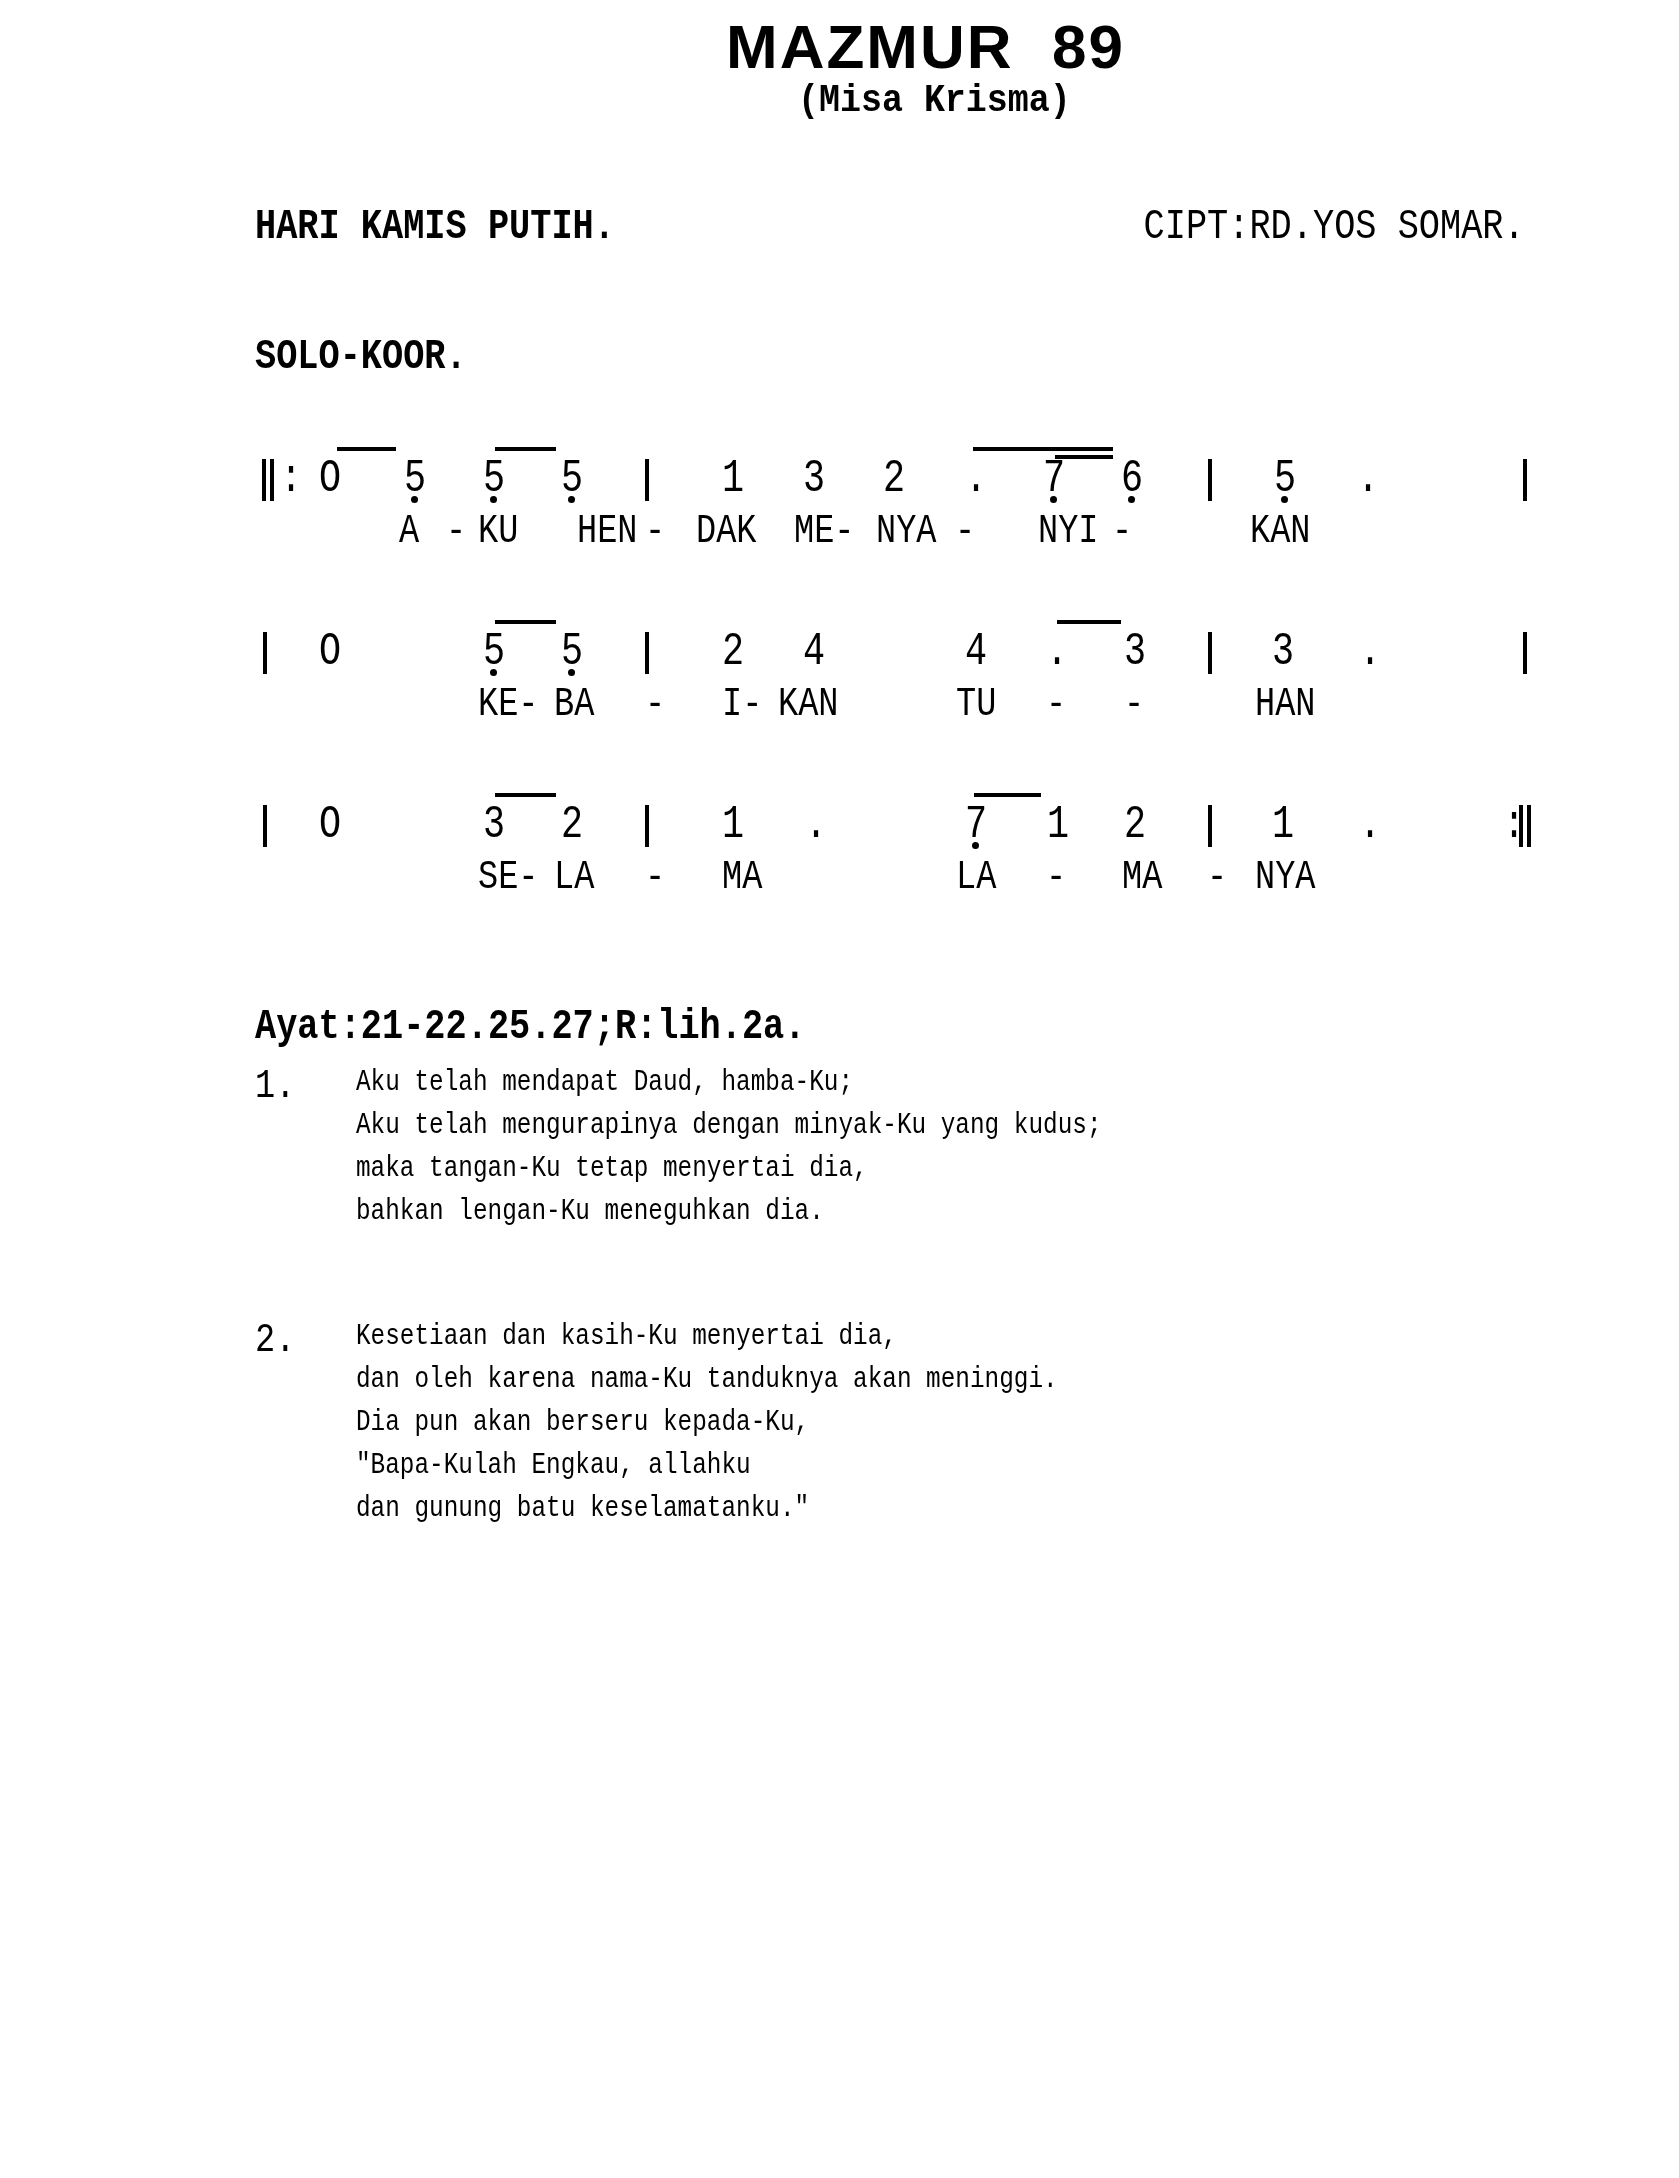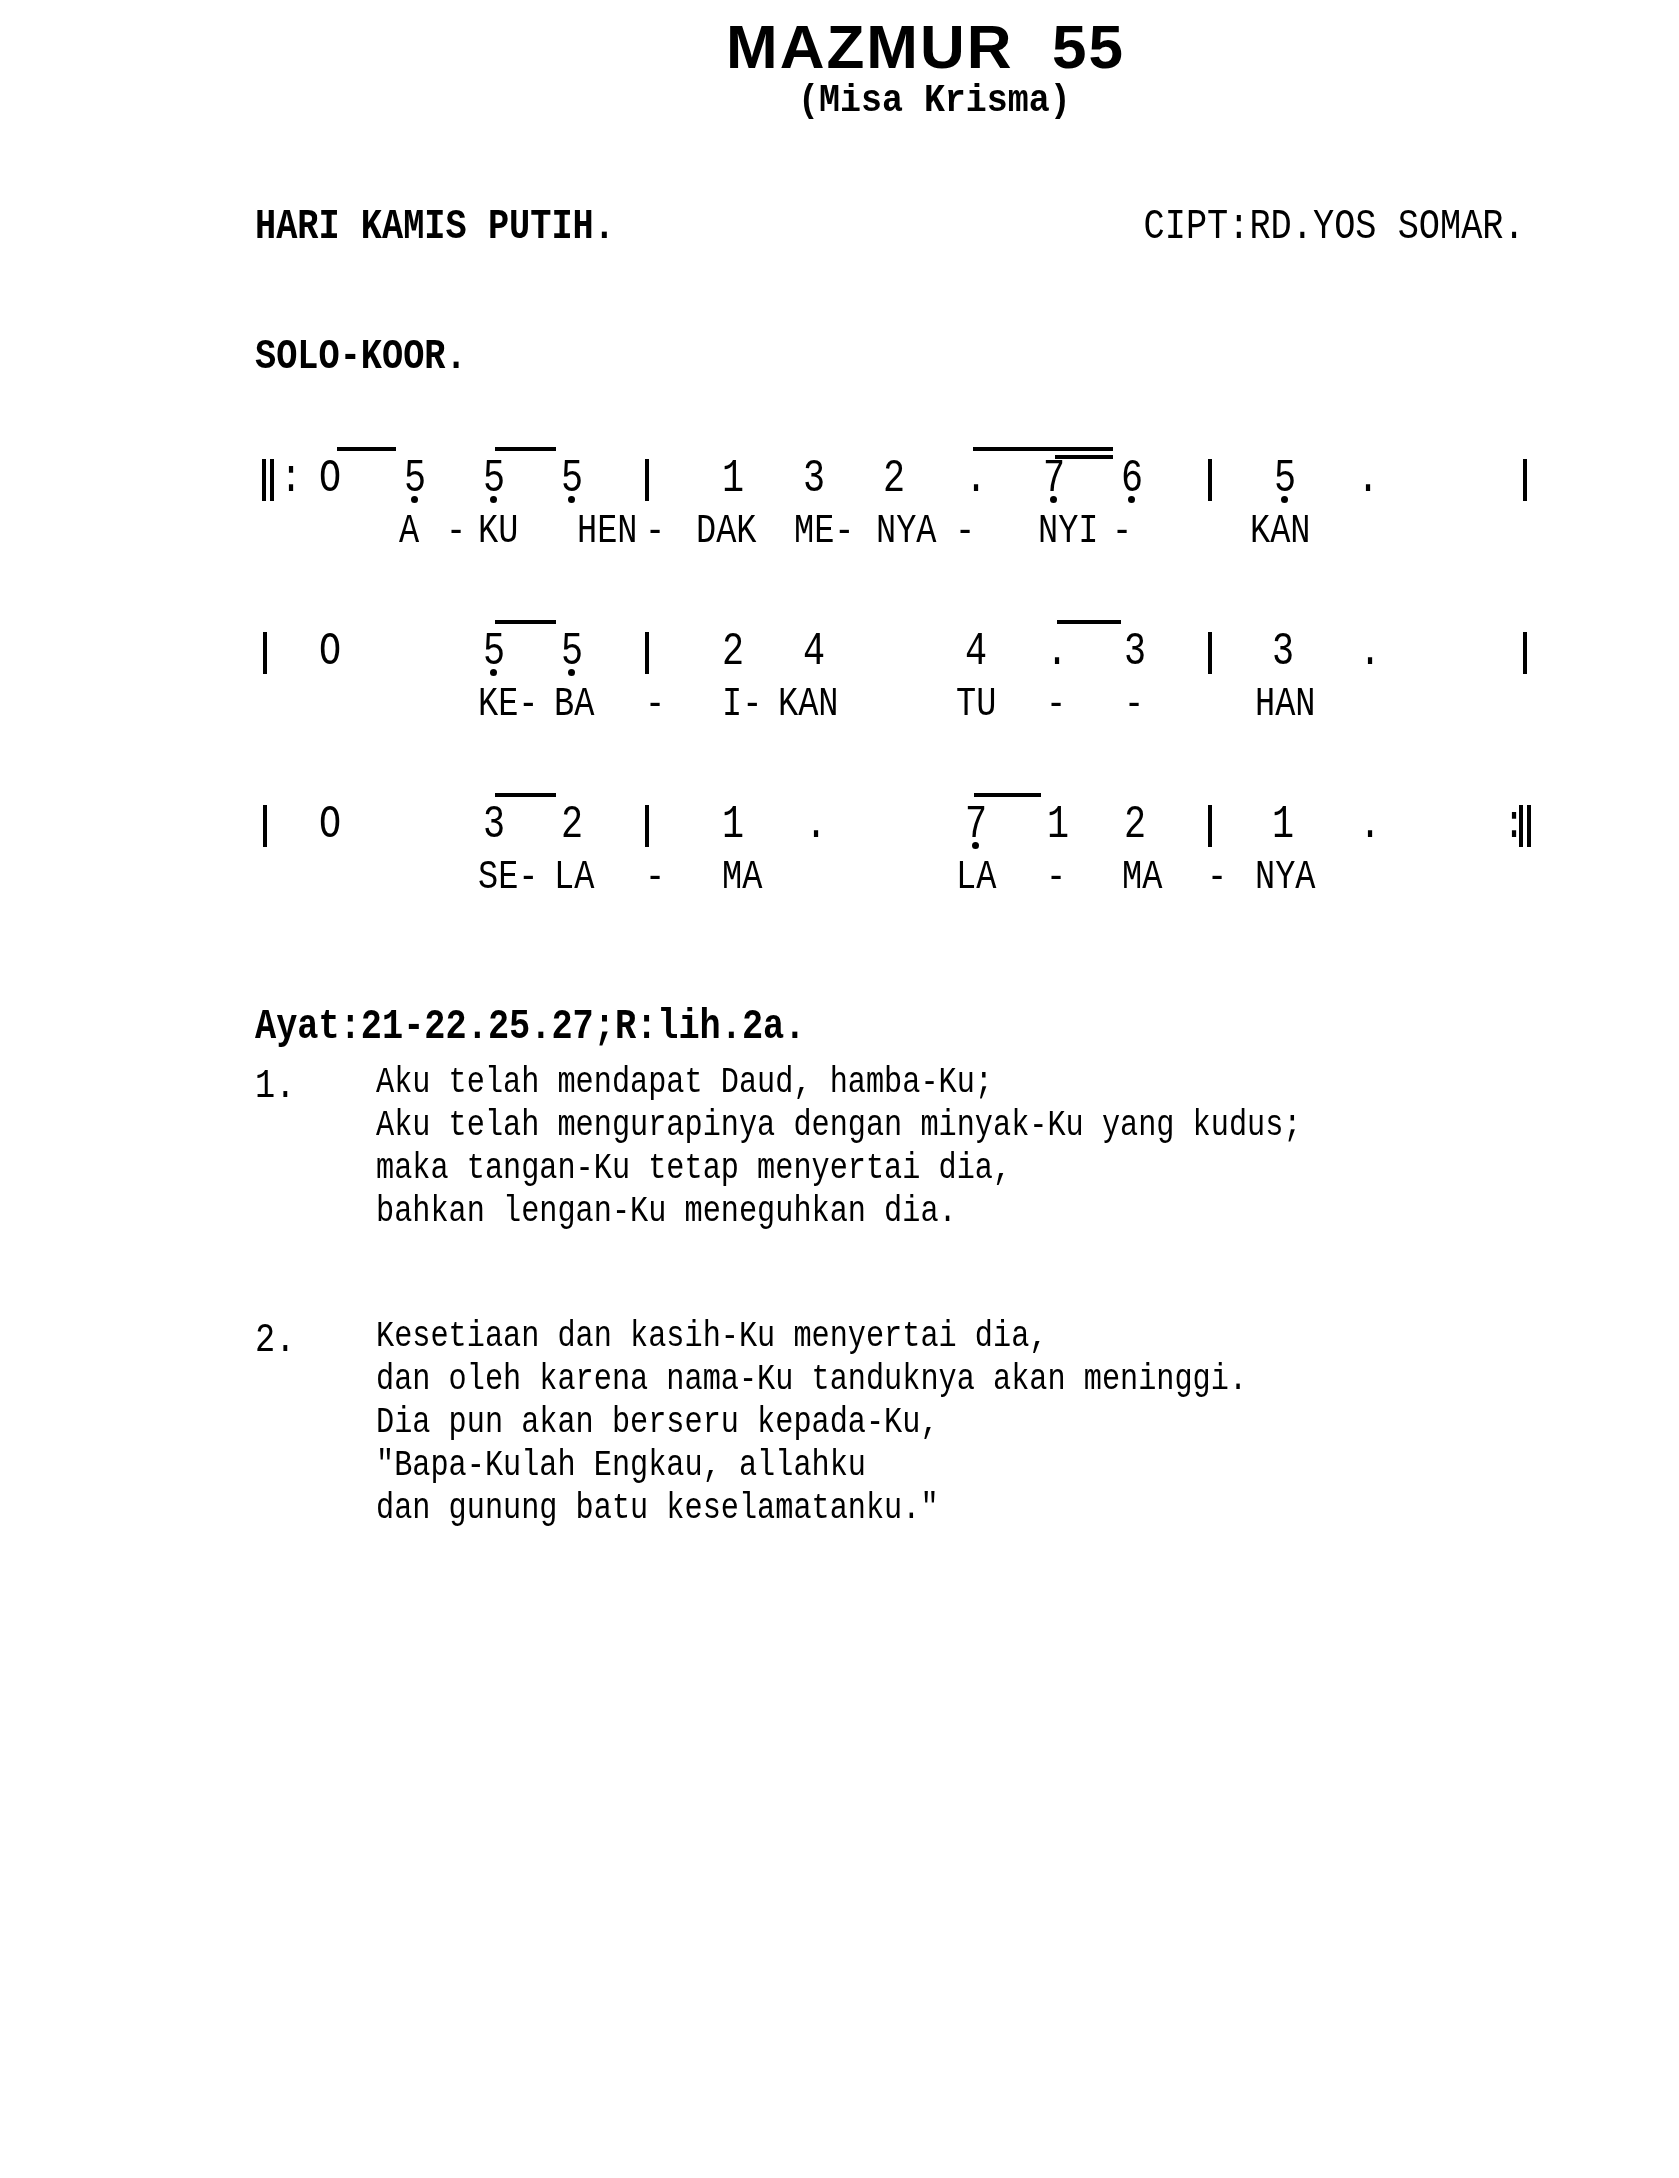--- a/index.html
+++ b/index.html
@@ -28,29 +28,29 @@
       transform:scaleX(0.8);transform-origin:0 0;}
   .ov{position:absolute;top:10px;height:4px;background:#000;}
   .ov2{top:18px;}
   .nbar{position:absolute;top:22px;width:4px;height:42px;background:#000;}
   .ndot{position:absolute;top:59px;width:7px;height:7px;border-radius:50%;background:#000;}
   .lyr{position:absolute;top:75px;font-size:40px;line-height:1;white-space:pre;
        transform:scaleX(0.84);transform-origin:0 0;}
 
   
   .vnum{font-size:40px;}
-  .vblock{position:absolute;left:376px;font-size:36px;}
+  .vblock{position:absolute;left:356px;font-size:29px;}
   .vline{height:43px;line-height:43px;white-space:pre;transform:scaleX(0.84);transform-origin:0 0;}
   .v1{top:1061px;} .v2{top:1315px;}
   .vnum1{left:255px;top:1067px;} .vnum2{left:255px;top:1321px;}
 </style>
 </head>
 <body>
 
-<div class="abs title">MAZMUR  55</div>
+<div class="abs title">MAZMUR  89</div>
 <div class="abs subtitle">(Misa Krisma)</div>
 
 <div class="abs hdr-left bold cond">HARI KAMIS PUTIH.</div>
 <div class="abs hdr-right">CIPT:RD.YOS SOMAR.</div>
 
 <div class="abs solo bold cond">SOLO-KOOR.</div>
 
 <div class="nrow nrow1">
     <div class="ov" style="left: 337px; width: 59px;"></div>
     <div class="ov" style="left: 495px; width: 61px;"></div>

